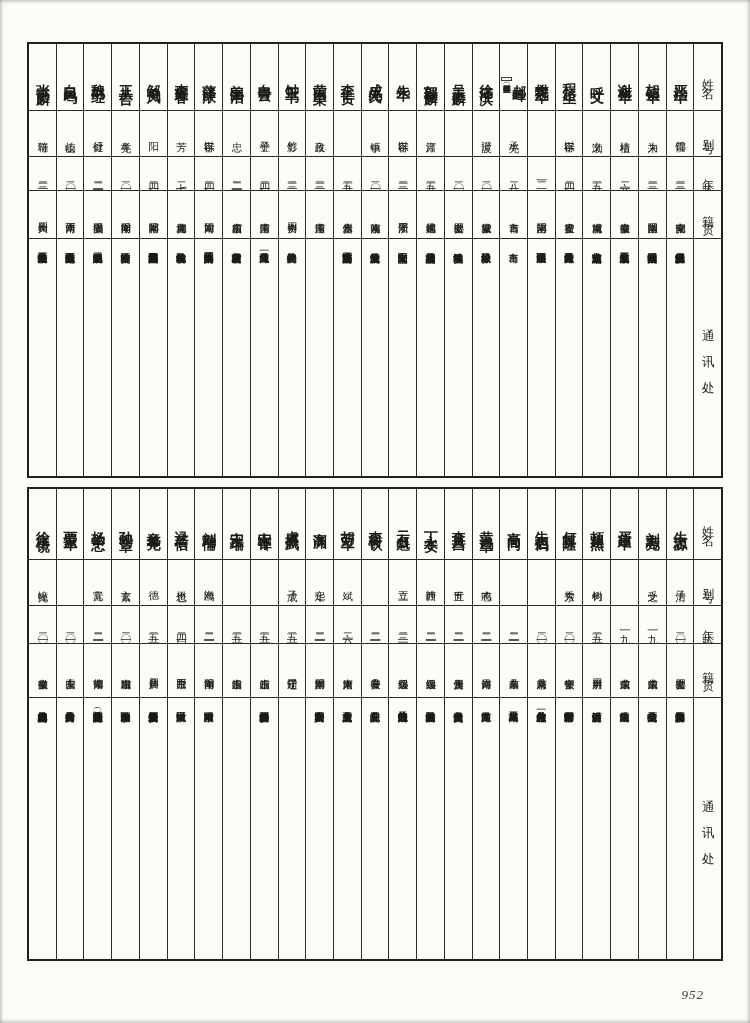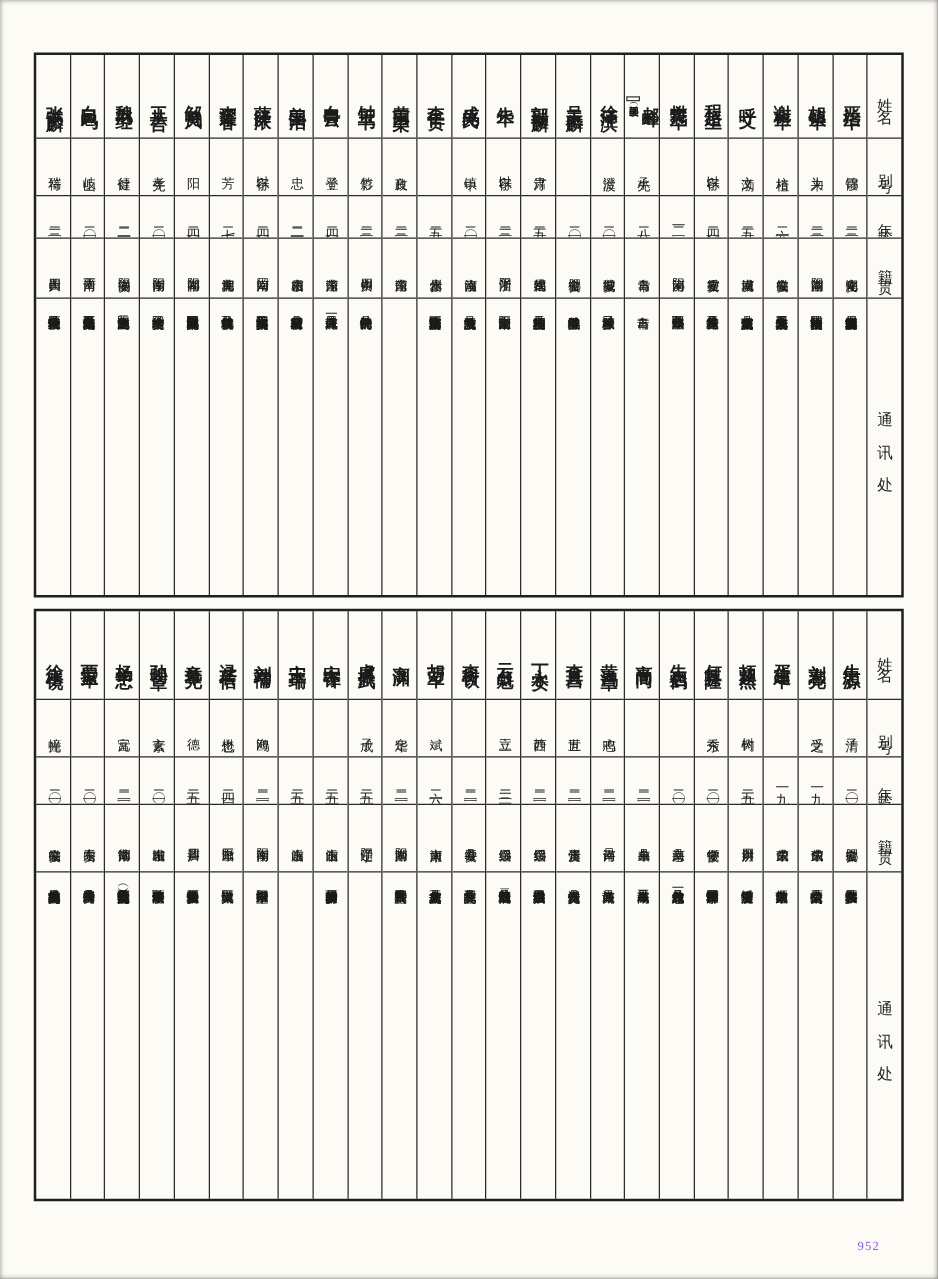--- a/index.html
+++ b/index.html
@@ -66,22 +66,23 @@
     margin-top:3px;
   }
   .header-col .cell{font-weight:normal;}
   .header-col .name-cell{font-size:12.5px;letter-spacing:8px;}
   .header-col .alias-cell,
   .header-col .age-cell{font-size:12px;letter-spacing:5px;}
   .header-col .native-cell{font-size:12px;letter-spacing:9px;}
   .header-col .address-cell{font-size:12.5px;letter-spacing:26px;justify-content:center;padding:0;}
   .page-num{
     position:absolute;right:46px;bottom:20px;
-    font-size:10px;letter-spacing:1px;
-    color:#8b5cf6;
+    font-size:13px;letter-spacing:1px;
+    color:#404040;
+    font-style:italic;
   }
 </style>
 </head>
 <body>
 
 <div class="page">
 
   <div class="vtable top" id="table-top">
     <div class="col header-col">
       <div class="cell name-cell">

